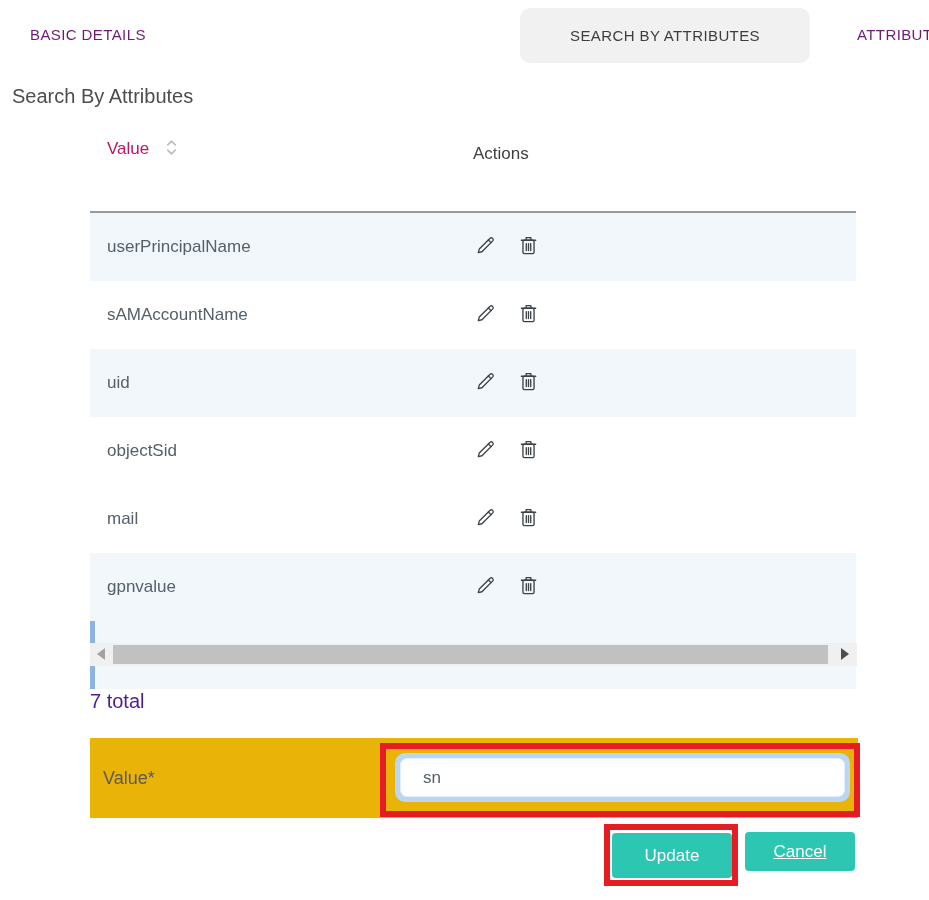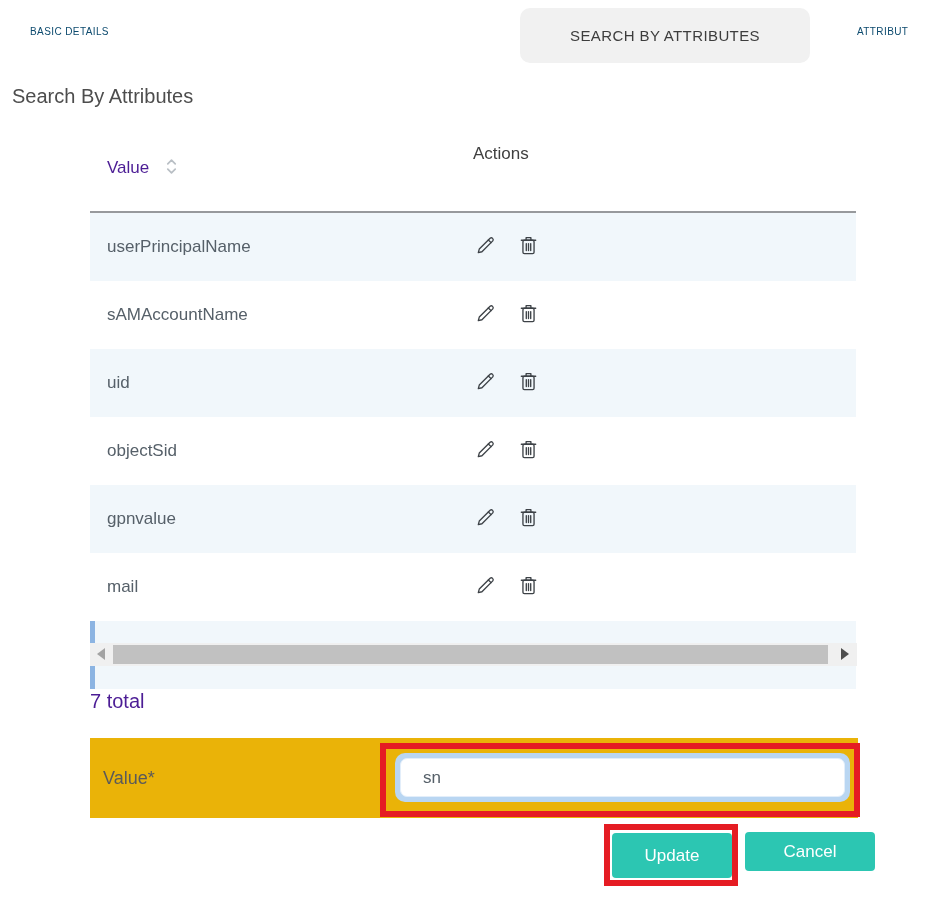--- a/index.html
+++ b/index.html
@@ -1,33 +1,33 @@
 <!DOCTYPE html>
 <html><head>
 <meta charset="utf-8">
 <style>
   html,body{margin:0;padding:0;background:#fff;}
   .screen{
     position:relative;width:929px;height:900px;overflow:hidden;
     font-family:"Liberation Sans",sans-serif;background:#fff;
   }
   
-  .tab{position:absolute;top:26px;font-size:10px;letter-spacing:.4px;color:#0c4a6e;cursor:pointer;white-space:nowrap;}
+  .tab{position:absolute;top:26px;font-size:15px;letter-spacing:.4px;color:#701a75;cursor:pointer;white-space:nowrap;}
   .tab-basic{left:30px;}
   .tab-display{left:240px;}
   .tab-attrib{left:857px;}
   .tab-active{
     position:absolute;left:520px;top:8px;width:290px;height:55px;
     background:#f1f1f1;border-radius:10px;display:flex;align-items:center;justify-content:center;
     font-size:15px;letter-spacing:.4px;color:#3d3d3d;cursor:pointer;white-space:nowrap;
   }
   
   .heading{position:absolute;left:12px;top:85px;font-size:20px;color:#4d4d4d;}
   
-  .th-value{position:absolute;left:107px;top:158px;display:flex;align-items:center;gap:17px;font-size:17px;color:#4c1d95;}
+  .th-value{position:absolute;left:107px;top:139px;display:flex;align-items:center;gap:17px;font-size:17px;color:#be185d;}
   .sort-btn{background:none;border:none;padding:0;margin:0;cursor:pointer;color:#b9bfc5;display:flex;align-items:center;}
   .th-actions{position:absolute;left:473px;top:144px;font-size:17px;color:#404040;}
   .head-rule{position:absolute;left:90px;top:211px;width:766px;height:0;border-top:2px solid #97999c;}
   
   .tbody{position:absolute;left:90px;top:213px;width:766px;}
   .row{position:relative;height:68px;display:flex;align-items:center;background:#fff;cursor:pointer;}
   .row.alt{background:#f1f7fb;}
   .row .rlabel{margin-left:17px;font-size:17px;color:#566069;}
   .row.selected .rlabel{font-weight:bold;color:#2e353b;}
   .row.selected .accent{position:absolute;left:0;top:0;bottom:0;width:5px;background:#8cb4e2;}
@@ -45,21 +45,21 @@
   .form-row{position:absolute;left:90px;top:738px;width:768px;height:80px;background:#eab308;}
   .form-label{position:absolute;left:13px;top:50%;transform:translateY(-50%);font-size:18px;color:#5a5a5a;}
   .input-glow{position:absolute;left:305px;top:15px;width:455px;height:49px;background:#b9d6f2;border-radius:10px;padding:5px;box-sizing:border-box;}
   .input-glow input{
     width:100%;height:100%;box-sizing:border-box;border:1px solid #e3eefa;border-radius:7px;
     font-family:"Liberation Sans",sans-serif;font-size:17px;color:#566069;padding:0 0 0 22px;outline:none;background:#fff;
   }
   
   .btn{position:absolute;border:none;border-radius:4px;background:#2cc6b2;color:#fff;font-family:"Liberation Sans",sans-serif;font-size:17px;cursor:pointer;}
   .btn-update{left:612px;top:833px;width:120px;height:45px;}
-  .btn-cancel{left:745px;top:832px;width:130px;height:39px;}
+  .btn-cancel{left:745px;top:832px;width:110px;height:39px;text-decoration:underline;}
   
   .anno{position:absolute;border:6px solid #e51c23;box-sizing:border-box;pointer-events:none;z-index:10;background:transparent;}
   .anno-input{left:380px;top:743px;width:480px;height:74px;}
   .anno-update{left:604px;top:824px;width:134px;height:62px;}
 </style>
 </head>
 <body>
 
 <div class="screen">
 
@@ -158,42 +158,42 @@
             <span><svg viewBox="0 0 24 24" fill="none" stroke="currentColor" stroke-width="1.4" stroke-linecap="round" stroke-linejoin="round">
                 <path d="M4.5 6.5h15"></path>
                 <path d="M9.5 6.5V3.8h5v2.7"></path>
                 <rect x="6.2" y="6.5" width="11.6" height="14" rx="1.5"></rect>
                 <path d="M9.7 10v7.2M12 10v7.2M14.3 10v7.2"></path>
               </svg></span>
           </button>
       </span>
     </div>
 
+    <div class="row">
+      <span class="rlabel">mail</span>
+      <span class="actions-cell">
+        <button class="icon-btn">
+            <span><svg viewBox="0 0 24 24" fill="none" stroke="currentColor" stroke-width="1.4" stroke-linecap="round" stroke-linejoin="round">
+                <path d="M4.5 19.5l1-3.8L16.8 4.4a2 2 0 0 1 2.8 2.8L8.3 18.5l-3.8 1z"></path>
+                <path d="M15 6.2l2.8 2.8"></path>
+              </svg></span>
+          </button>
+        <button class="icon-btn">
+            <span><svg viewBox="0 0 24 24" fill="none" stroke="currentColor" stroke-width="1.4" stroke-linecap="round" stroke-linejoin="round">
+                <path d="M4.5 6.5h15"></path>
+                <path d="M9.5 6.5V3.8h5v2.7"></path>
+                <rect x="6.2" y="6.5" width="11.6" height="14" rx="1.5"></rect>
+                <path d="M9.7 10v7.2M12 10v7.2M14.3 10v7.2"></path>
+              </svg></span>
+          </button>
+      </span>
+    </div>
+
     <div class="row alt">
       <span class="rlabel">gpnvalue</span>
-      <span class="actions-cell">
-        <button class="icon-btn">
-            <span><svg viewBox="0 0 24 24" fill="none" stroke="currentColor" stroke-width="1.4" stroke-linecap="round" stroke-linejoin="round">
-                <path d="M4.5 19.5l1-3.8L16.8 4.4a2 2 0 0 1 2.8 2.8L8.3 18.5l-3.8 1z"></path>
-                <path d="M15 6.2l2.8 2.8"></path>
-              </svg></span>
-          </button>
-        <button class="icon-btn">
-            <span><svg viewBox="0 0 24 24" fill="none" stroke="currentColor" stroke-width="1.4" stroke-linecap="round" stroke-linejoin="round">
-                <path d="M4.5 6.5h15"></path>
-                <path d="M9.5 6.5V3.8h5v2.7"></path>
-                <rect x="6.2" y="6.5" width="11.6" height="14" rx="1.5"></rect>
-                <path d="M9.7 10v7.2M12 10v7.2M14.3 10v7.2"></path>
-              </svg></span>
-          </button>
-      </span>
-    </div>
-
-    <div class="row">
-      <span class="rlabel">mail</span>
       <span class="actions-cell">
         <button class="icon-btn">
             <span><svg viewBox="0 0 24 24" fill="none" stroke="currentColor" stroke-width="1.4" stroke-linecap="round" stroke-linejoin="round">
                 <path d="M4.5 19.5l1-3.8L16.8 4.4a2 2 0 0 1 2.8 2.8L8.3 18.5l-3.8 1z"></path>
                 <path d="M15 6.2l2.8 2.8"></path>
               </svg></span>
           </button>
         <button class="icon-btn">
             <span><svg viewBox="0 0 24 24" fill="none" stroke="currentColor" stroke-width="1.4" stroke-linecap="round" stroke-linejoin="round">
                 <path d="M4.5 6.5h15"></path>

